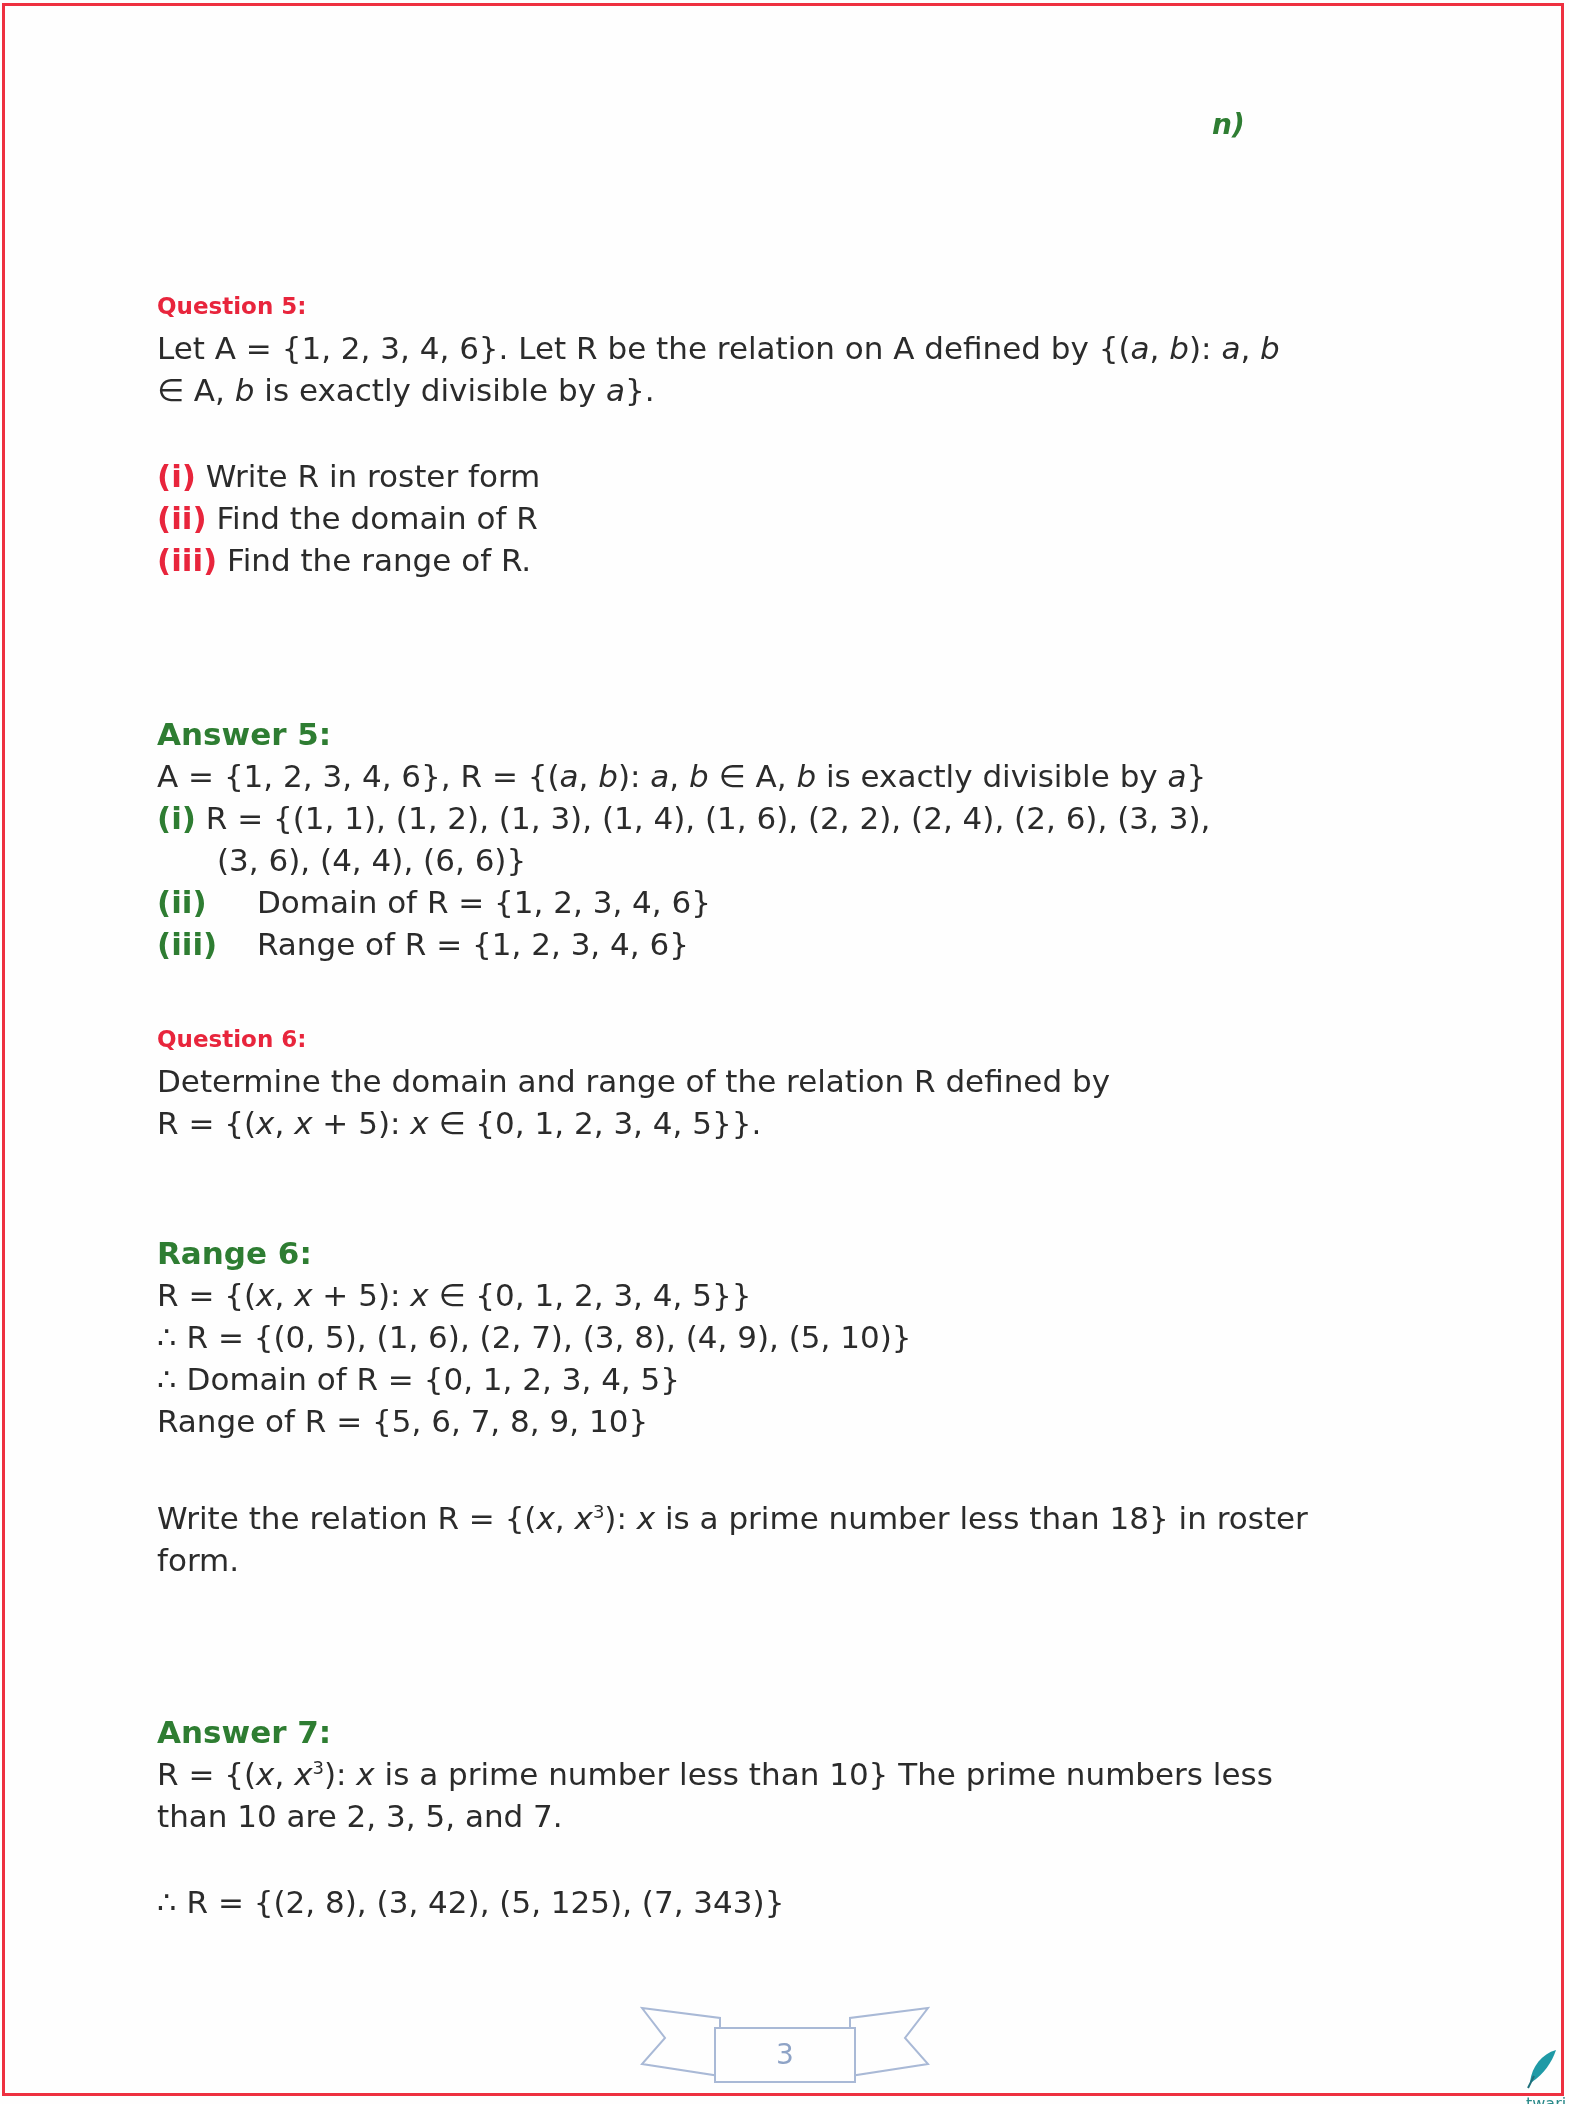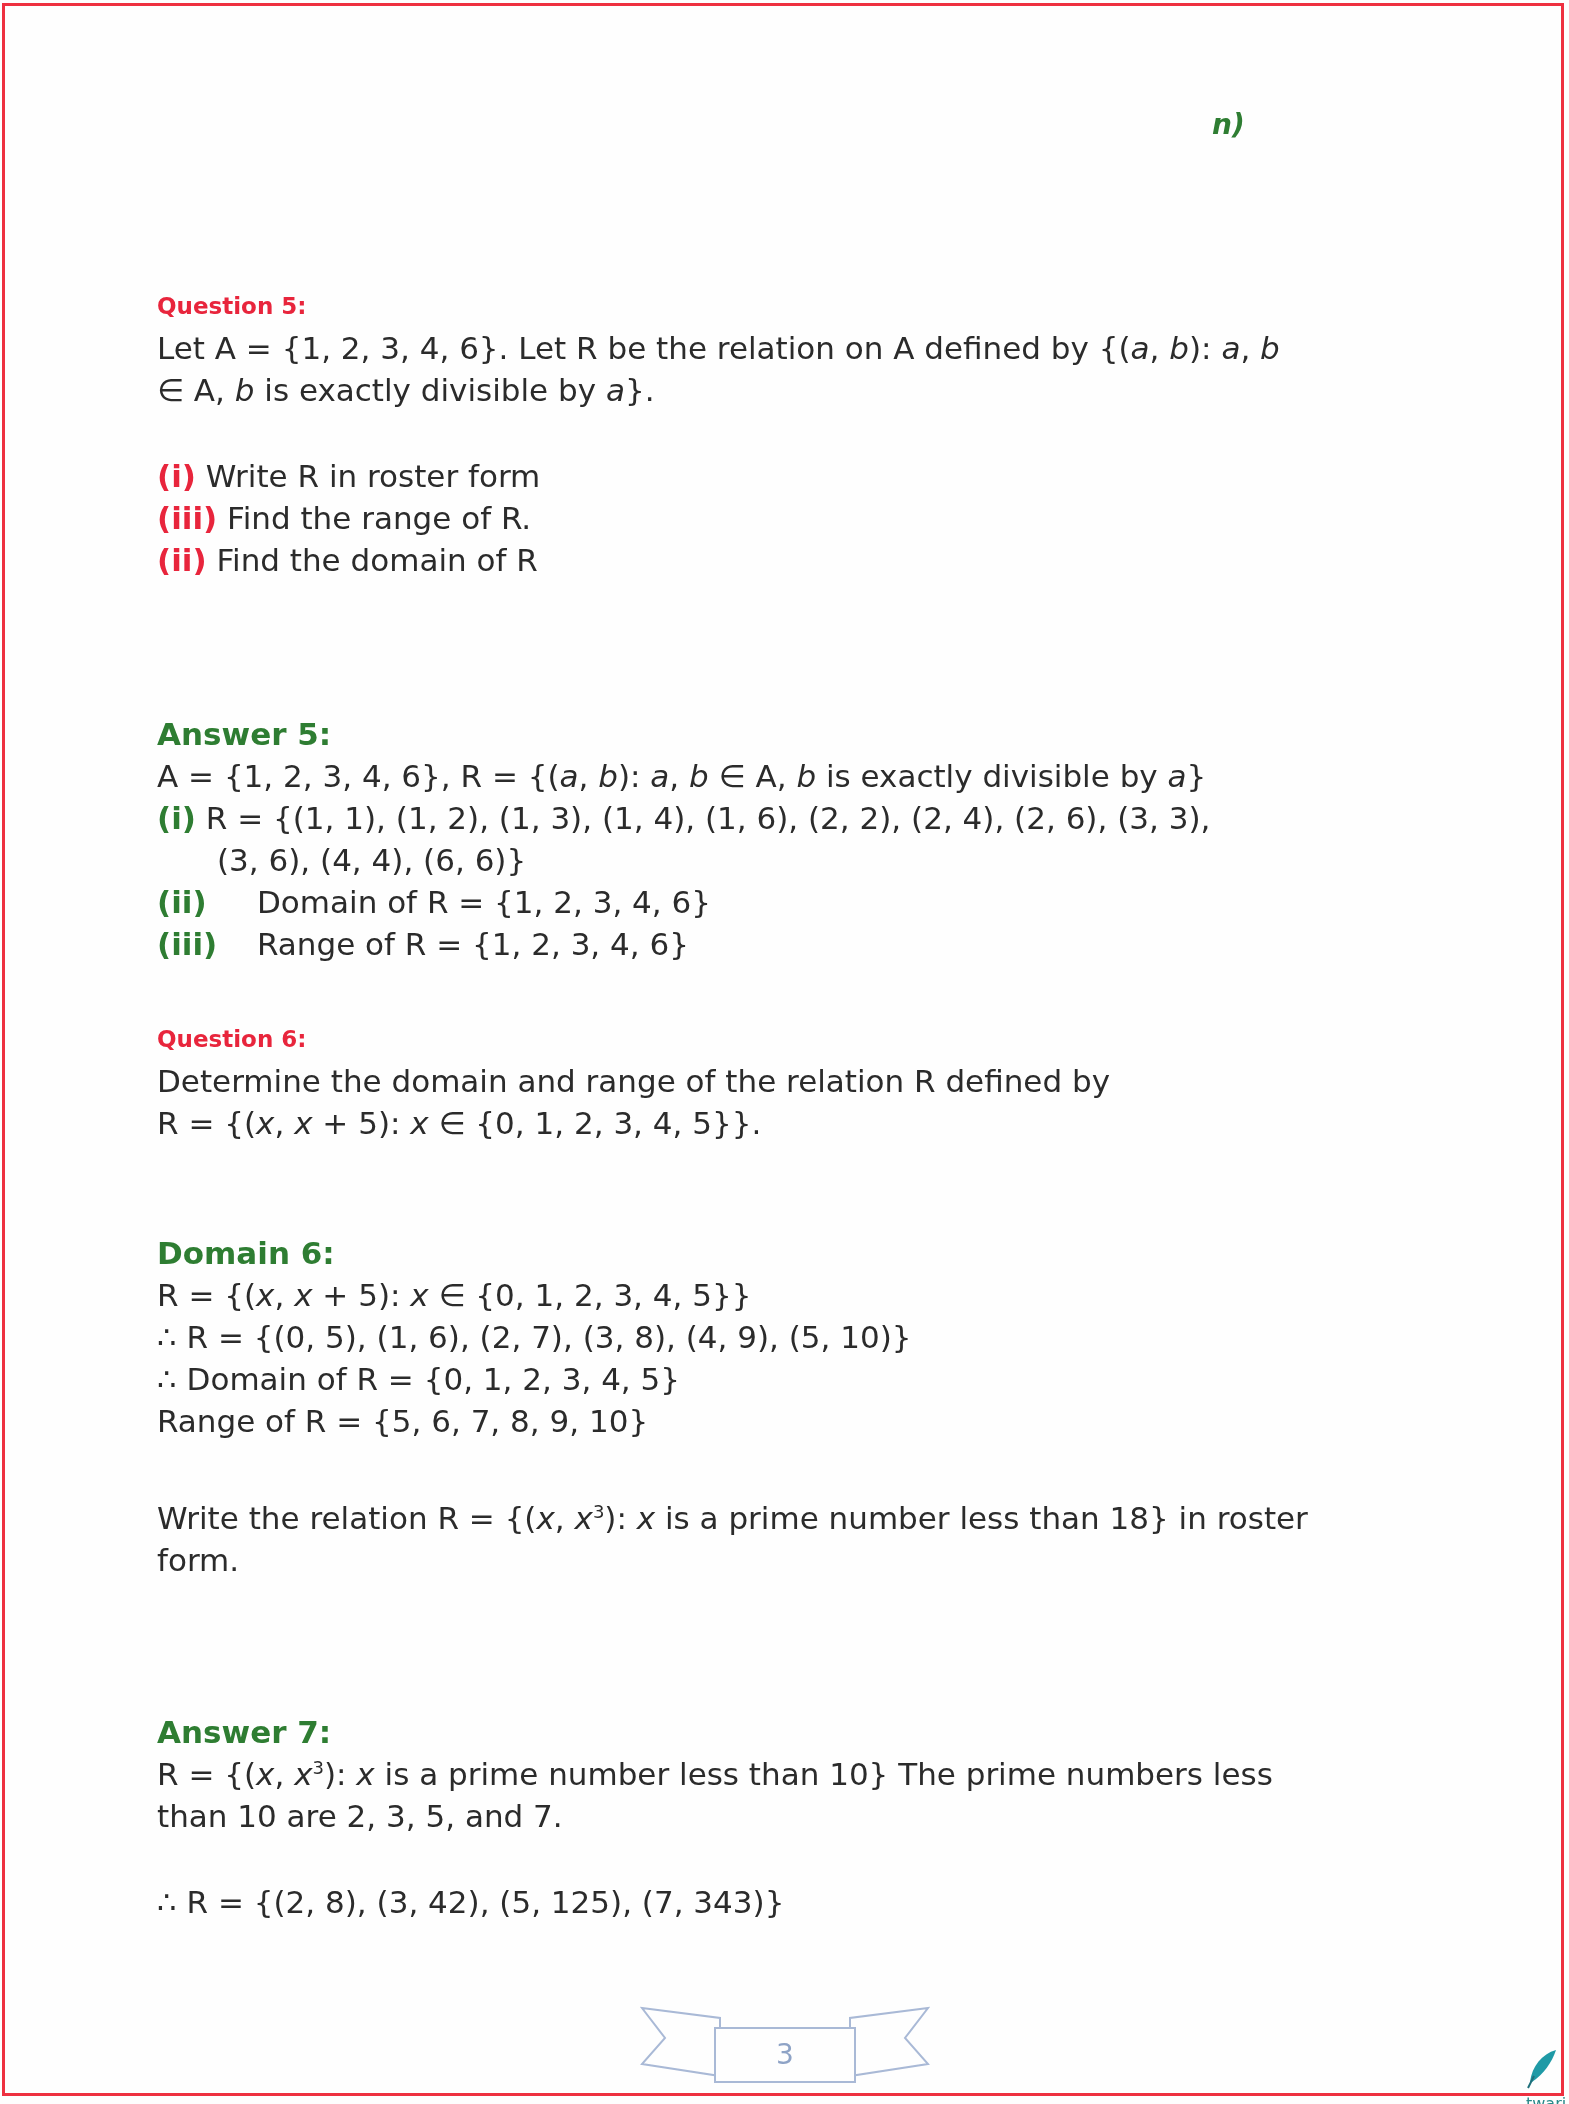--- a/index.html
+++ b/index.html
@@ -42,41 +42,41 @@
 <div class="top-mark">n)</div>
 
 <div class="content">
 
   <div class="block" style="top:285px">
     <div class="q-head">Question 5:</div>
     <div class="line"><span>Let A = {1, 2, 3, 4, 6}. Let R be the relation on A defined by {(</span><i>a</i>, <i>b</i>): <i>a</i>, <i>b</i></div>
     <div class="line">∈ A, <i>b</i><span> is exactly divisible by </span><i>a</i>}.</div>
     <div style="height:44px"></div>
     <div class="line"><span class="lab-red">(i)</span><span> Write R in roster form</span></div>
+    <div class="line"><span class="lab-red">(ii)</span><span> Find the domain of R</span></div>
     <div class="line"><span class="lab-red">(iii)</span><span> Find the range of R.</span></div>
-    <div class="line"><span class="lab-red">(ii)</span><span> Find the domain of R</span></div>
   </div>
 
   <div class="block" style="top:673px">
     <div class="a-head">Answer 5:</div>
     <div class="line"><span>A = {1, 2, 3, 4, 6}, R = {(</span><i>a</i>, <i>b</i>): <i>a</i>, <i>b</i> ∈ A, <i>b</i><span> is exactly divisible by </span><i>a</i>}</div>
     <div class="line"><span class="lab-green">(i)</span><span> R = {(1, 1), (1, 2), (1, 3), (1, 4), (1, 6), (2, 2), (2, 4), (2, 6), (3, 3),</span></div>
     <div class="line indent">(3, 6), (4, 4), (6, 6)}</div>
     <div class="line"><span class="lab-green" style="display:inline-block;width:100px">(ii)</span><span>Domain of R = {1, 2, 3, 4, 6}</span></div>
     <div class="line"><span class="lab-green" style="display:inline-block;width:100px">(iii)</span><span>Range of R = {1, 2, 3, 4, 6}</span></div>
   </div>
 
   <div class="block" style="top:1018px">
     <div class="q-head">Question 6:</div>
     <div class="line">Determine the domain and range of the relation R defined by</div>
     <div class="line">R = {(<i>x</i>, <i>x</i><span> + 5): </span><i>x</i><span> ∈ {0, 1, 2, 3, 4, 5}}.</span></div>
   </div>
 
   <div class="block" style="top:1192px">
-    <div class="a-head">Domain 6:</div>
+    <div class="a-head">Range 6:</div>
     <div class="line">R = {(<i>x</i>, <i>x</i> + 5): <i>x</i><span> ∈ {0, 1, 2, 3, 4, 5}}</span></div>
     <div class="line">∴ R = {(0, 5), (1, 6), (2, 7), (3, 8), (4, 9), (5, 10)}</div>
     <div class="line">∴ Domain of R = {0, 1, 2, 3, 4, 5}</div>
     <div class="line">Range of R = {5, 6, 7, 8, 9, 10}</div>
   </div>
 
   <div class="block" style="top:1497px">
     <div class="line"><span>Write the relation R = {(</span><i>x</i>, <i>x</i><sup>3</sup>): <i>x</i><span> is a prime number less than 18} in roster</span></div>
     <div class="line">form.</div>
   </div>

